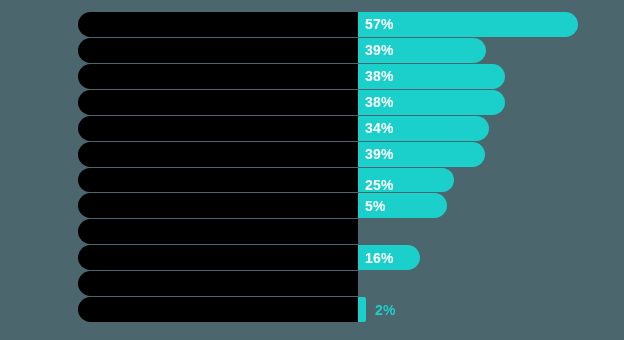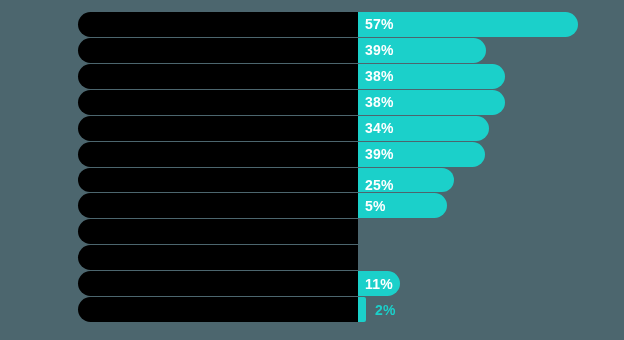--- a/index.html
+++ b/index.html
@@ -195,29 +195,29 @@
           <div class="label-redaction" style="width: 280px;">
             <span class="sr-only"></span>
           </div>
         </div>
       </div>
       <div class="bar-row">
         <div class="bar-track">
           <div class="label-redaction" style="width: 280px;">
             <span class="sr-only"></span>
           </div>
-        </div>
-      </div>
-      <div class="bar-row">
-        <div class="bar-track">
-          <div class="label-redaction" style="width: 280px;">
-            <span class="sr-only"></span>
-          </div>
-          <div class="bar-value" style="width: 42.4561px;">
-            <span class="value-text">11%</span>
+          <div class="bar-value" style="width: 61.7544px;">
+            <span class="value-text">16%</span>
+          </div>
+        </div>
+      </div>
+      <div class="bar-row">
+        <div class="bar-track">
+          <div class="label-redaction" style="width: 280px;">
+            <span class="sr-only"></span>
           </div>
         </div>
       </div>
       <div class="bar-row outside-label">
         <div class="bar-track">
           <div class="label-redaction" style="width: 280px;">
             <span class="sr-only"></span>
           </div>
           <div class="bar-value" style="width: 8px;">
             <span class="value-text">2%</span>

